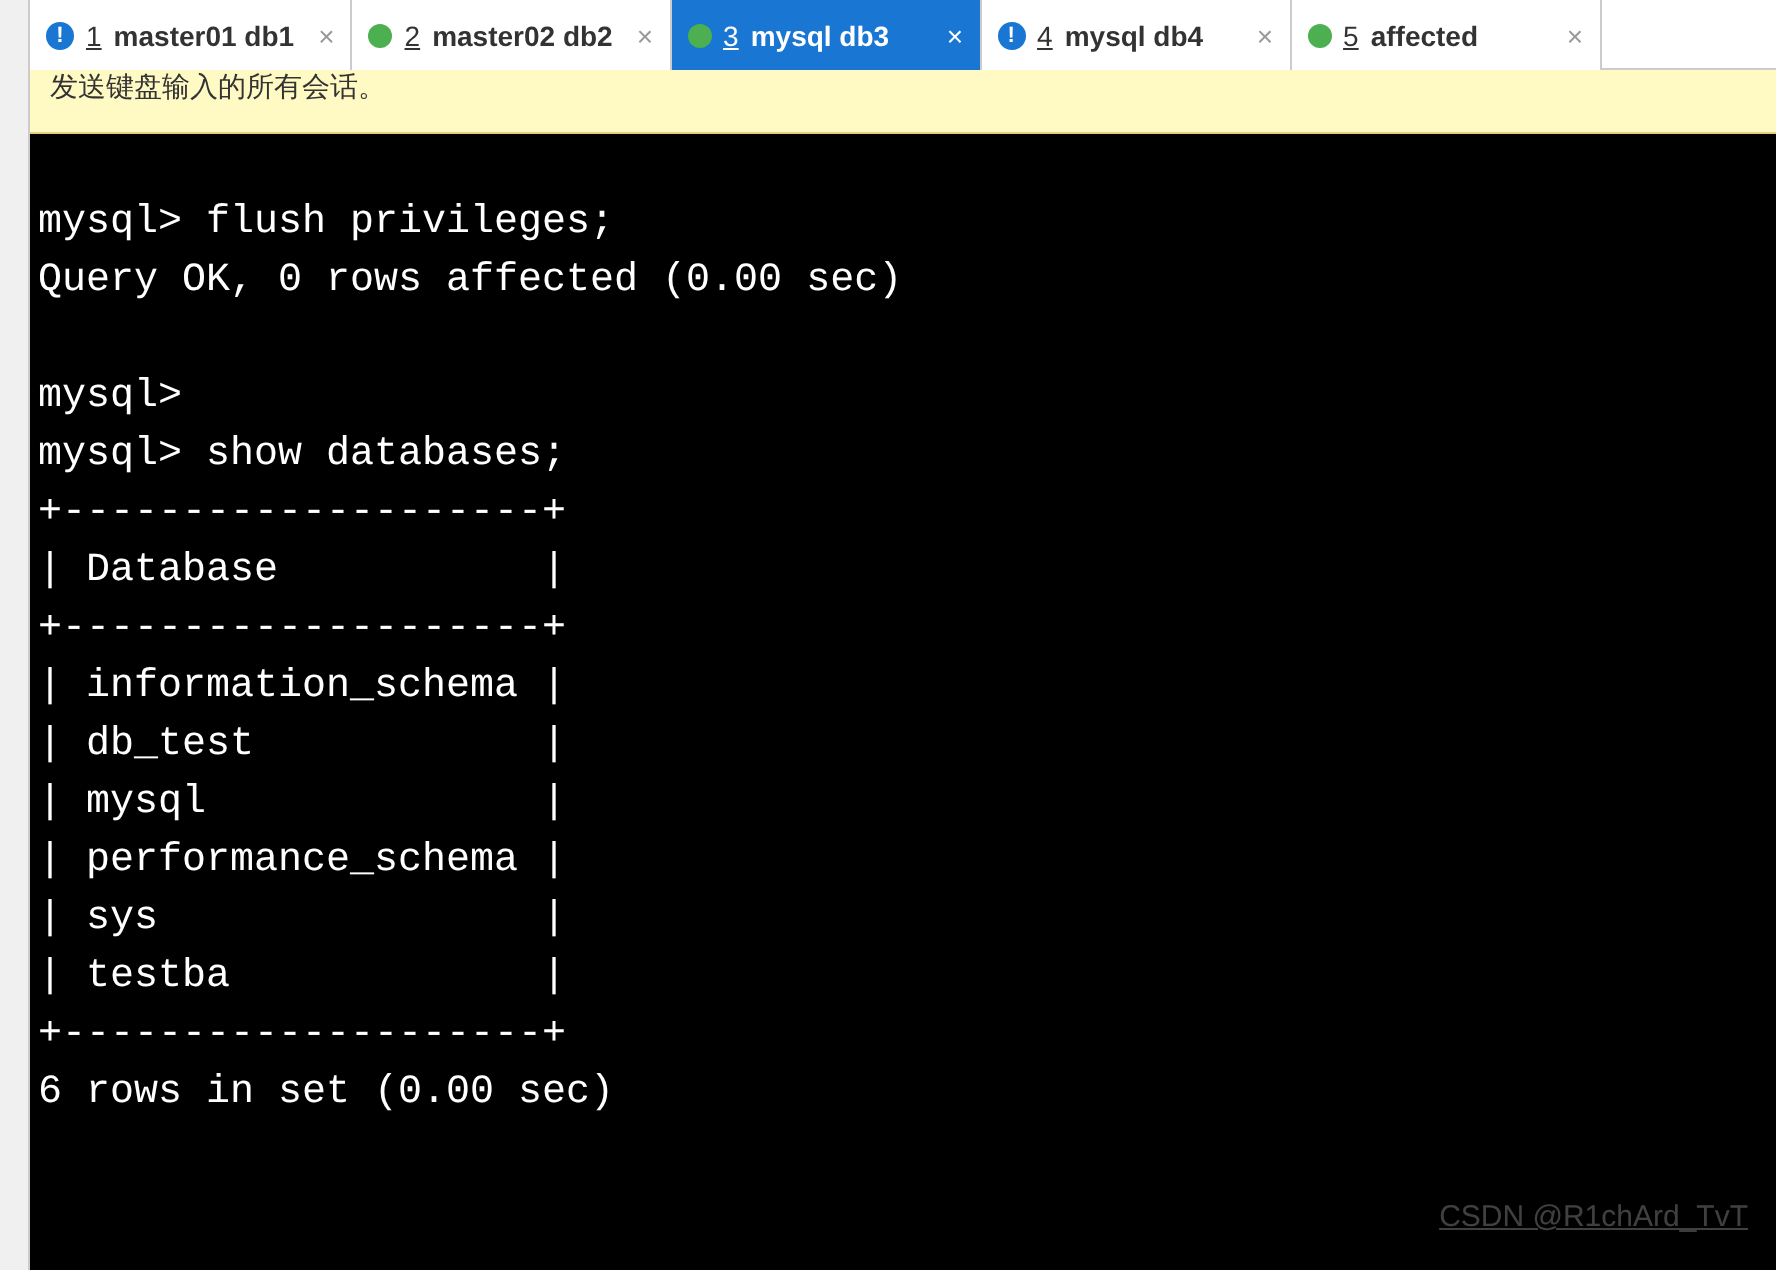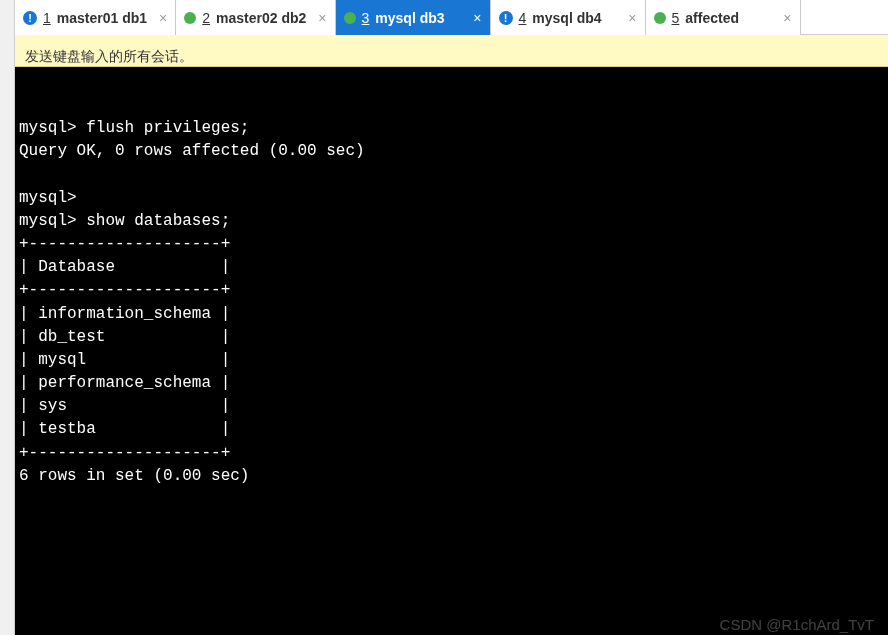--- a/index.html
+++ b/index.html
@@ -67,45 +67,45 @@
       margin-left: auto;
       padding-left: 6px;
     }
     .info-bar {
       position: absolute;
       left: 15px; top: 35px; right: 0;
       height: 32px;
       background: #fff9c4;
       border-bottom: 1px solid #e0d080;
       display: flex;
-      align-items: flex-end;
+      align-items: flex-start;
       padding: 0 10px;
       font-size: 14px;
       color: #333;
     }
     .terminal {
       position: absolute;
       left: 15px; top: 67px; right: 0; bottom: 0;
       background: #000;
       color: #fff;
       font-family: "Consolas", "Courier New", monospace;
-      font-size: 16px;
+      font-size: 20px;
       line-height: 1.45;
       padding: 30px 20px 4px 4px;
       white-space: pre;
       overflow: hidden;
-      margin-top: 20px;
     }
     .watermark {
       position: absolute;
       right: 14px;
-      bottom: 2px;
+      bottom: 18px;
       color: rgba(255,255,255,0.25);
       font-family: Arial, sans-serif;
       font-size: 15px;
+      text-decoration: underline;
     }
   </style>
 </head>
 <body>
 
 <div class="left-gutter"></div>
 
 <div class="tab-bar" id="tab-bar">
     <div class="tab">
       <span class="status-warn">!</span>

